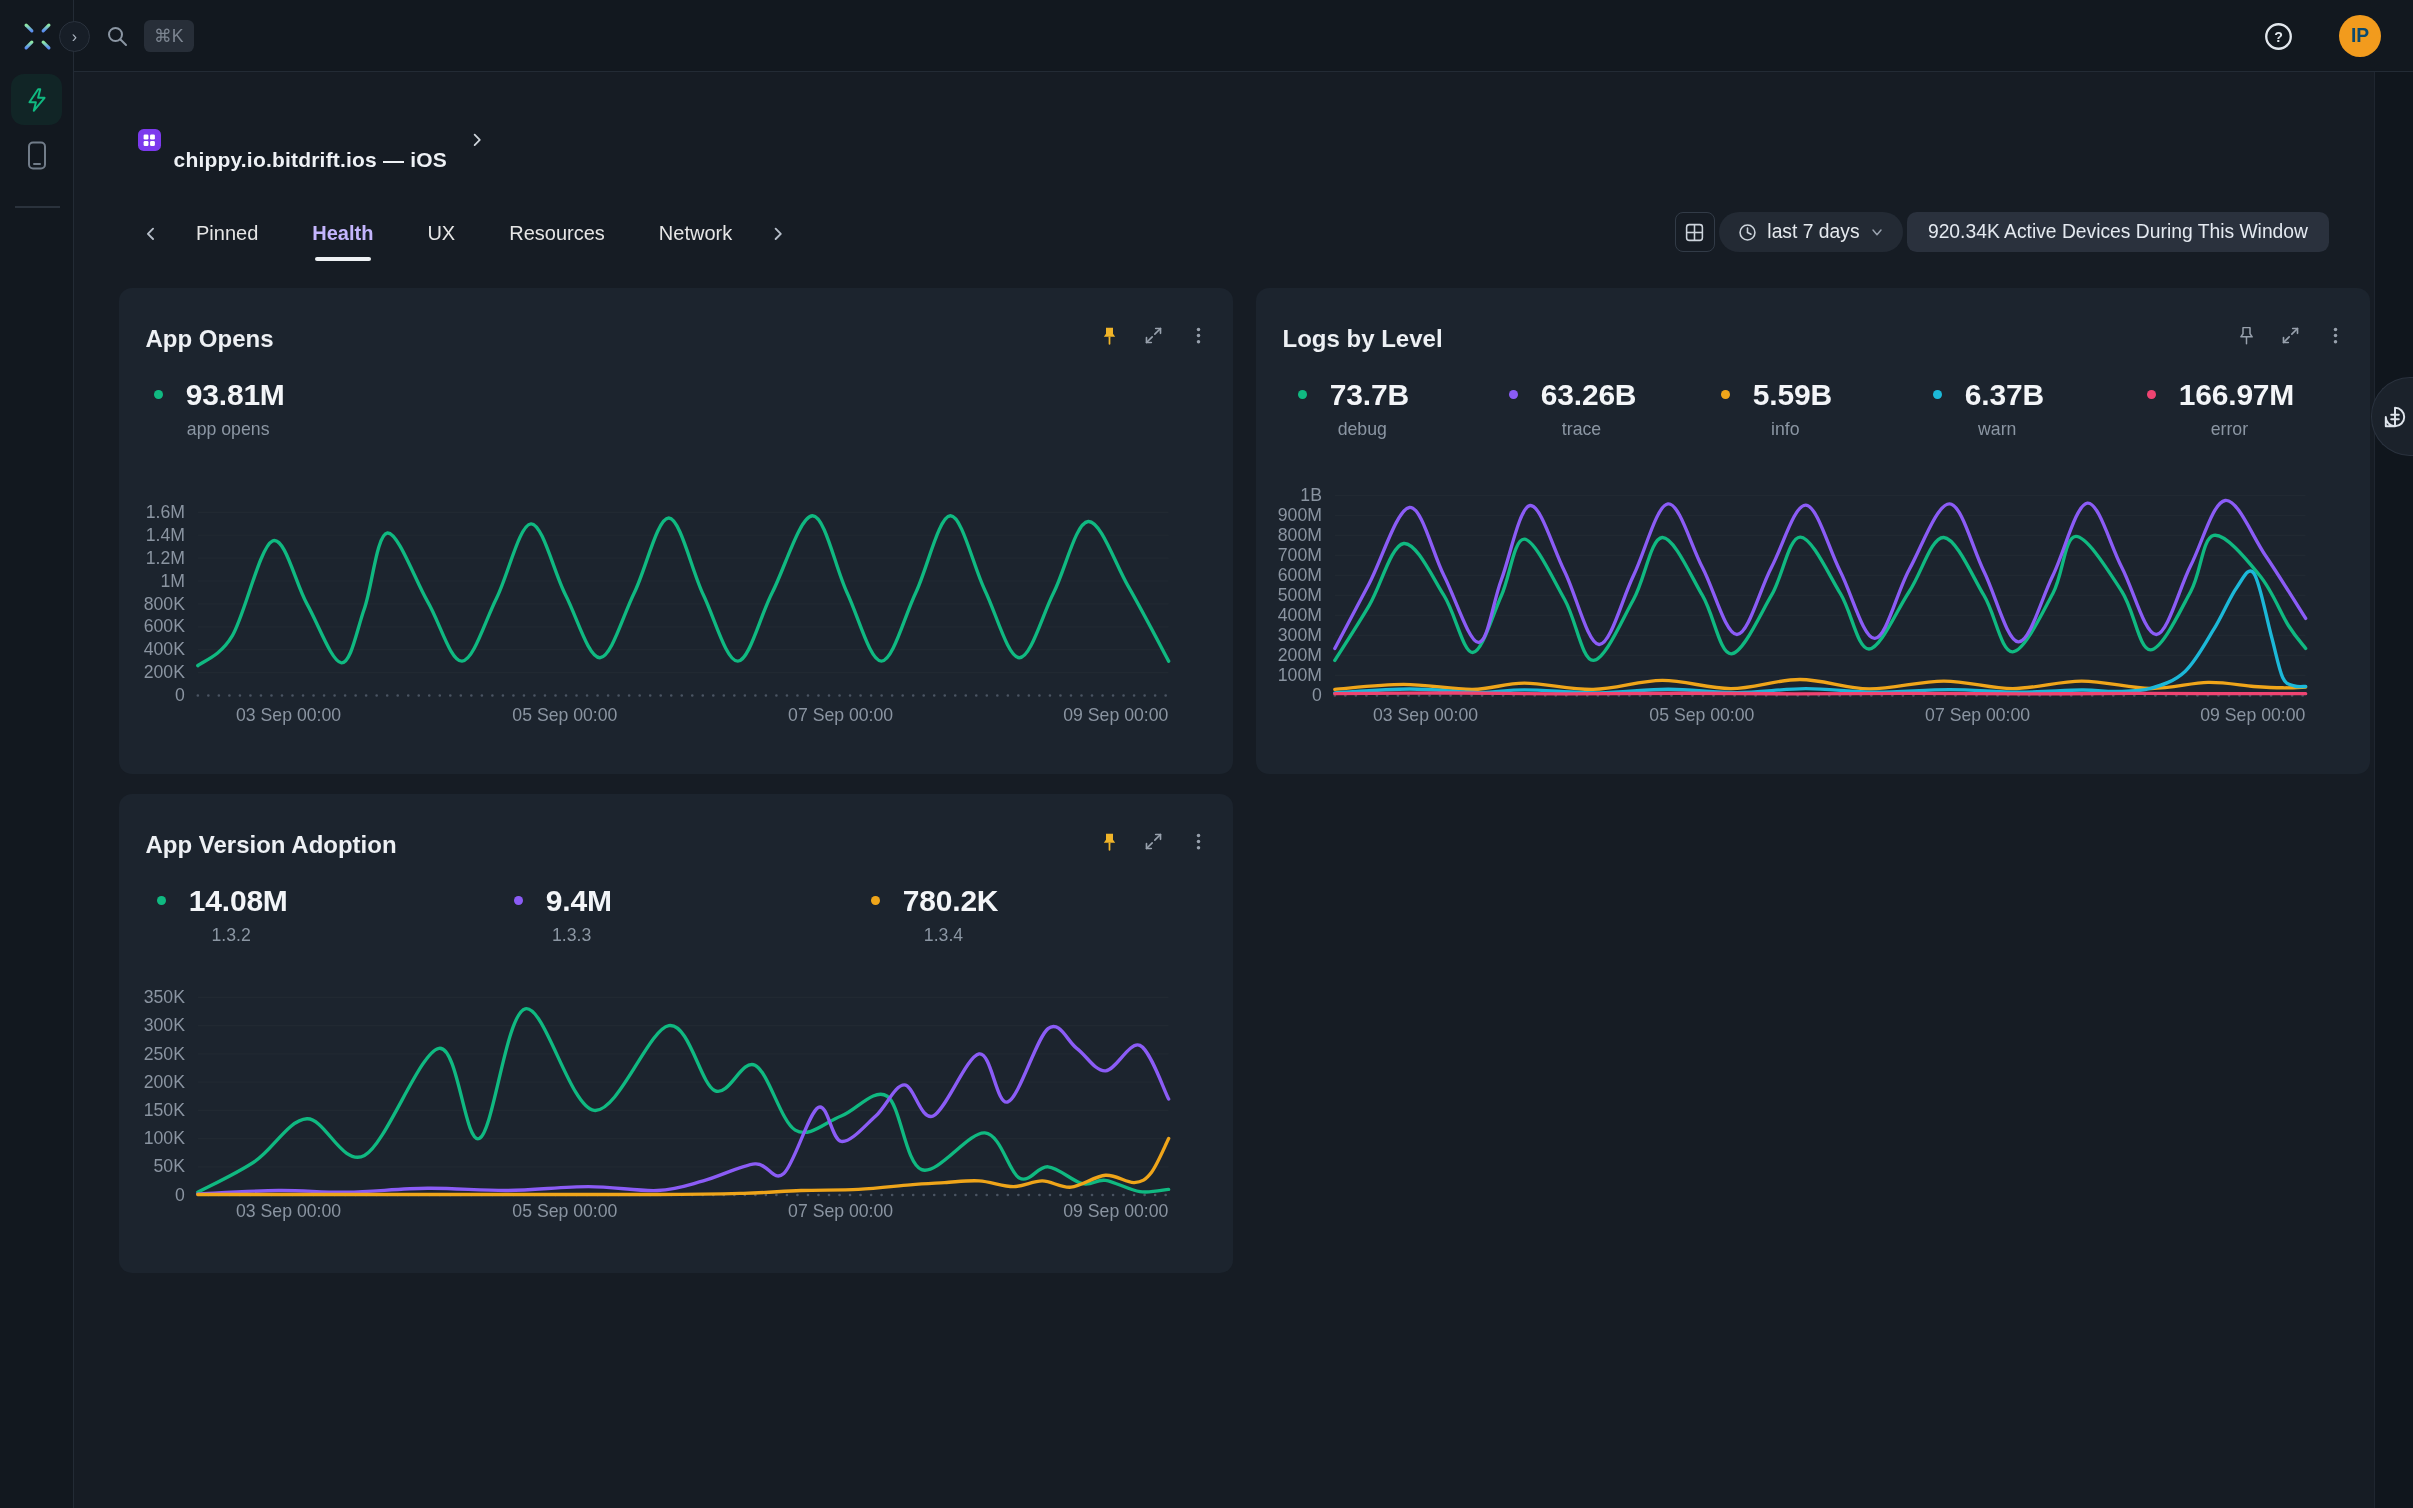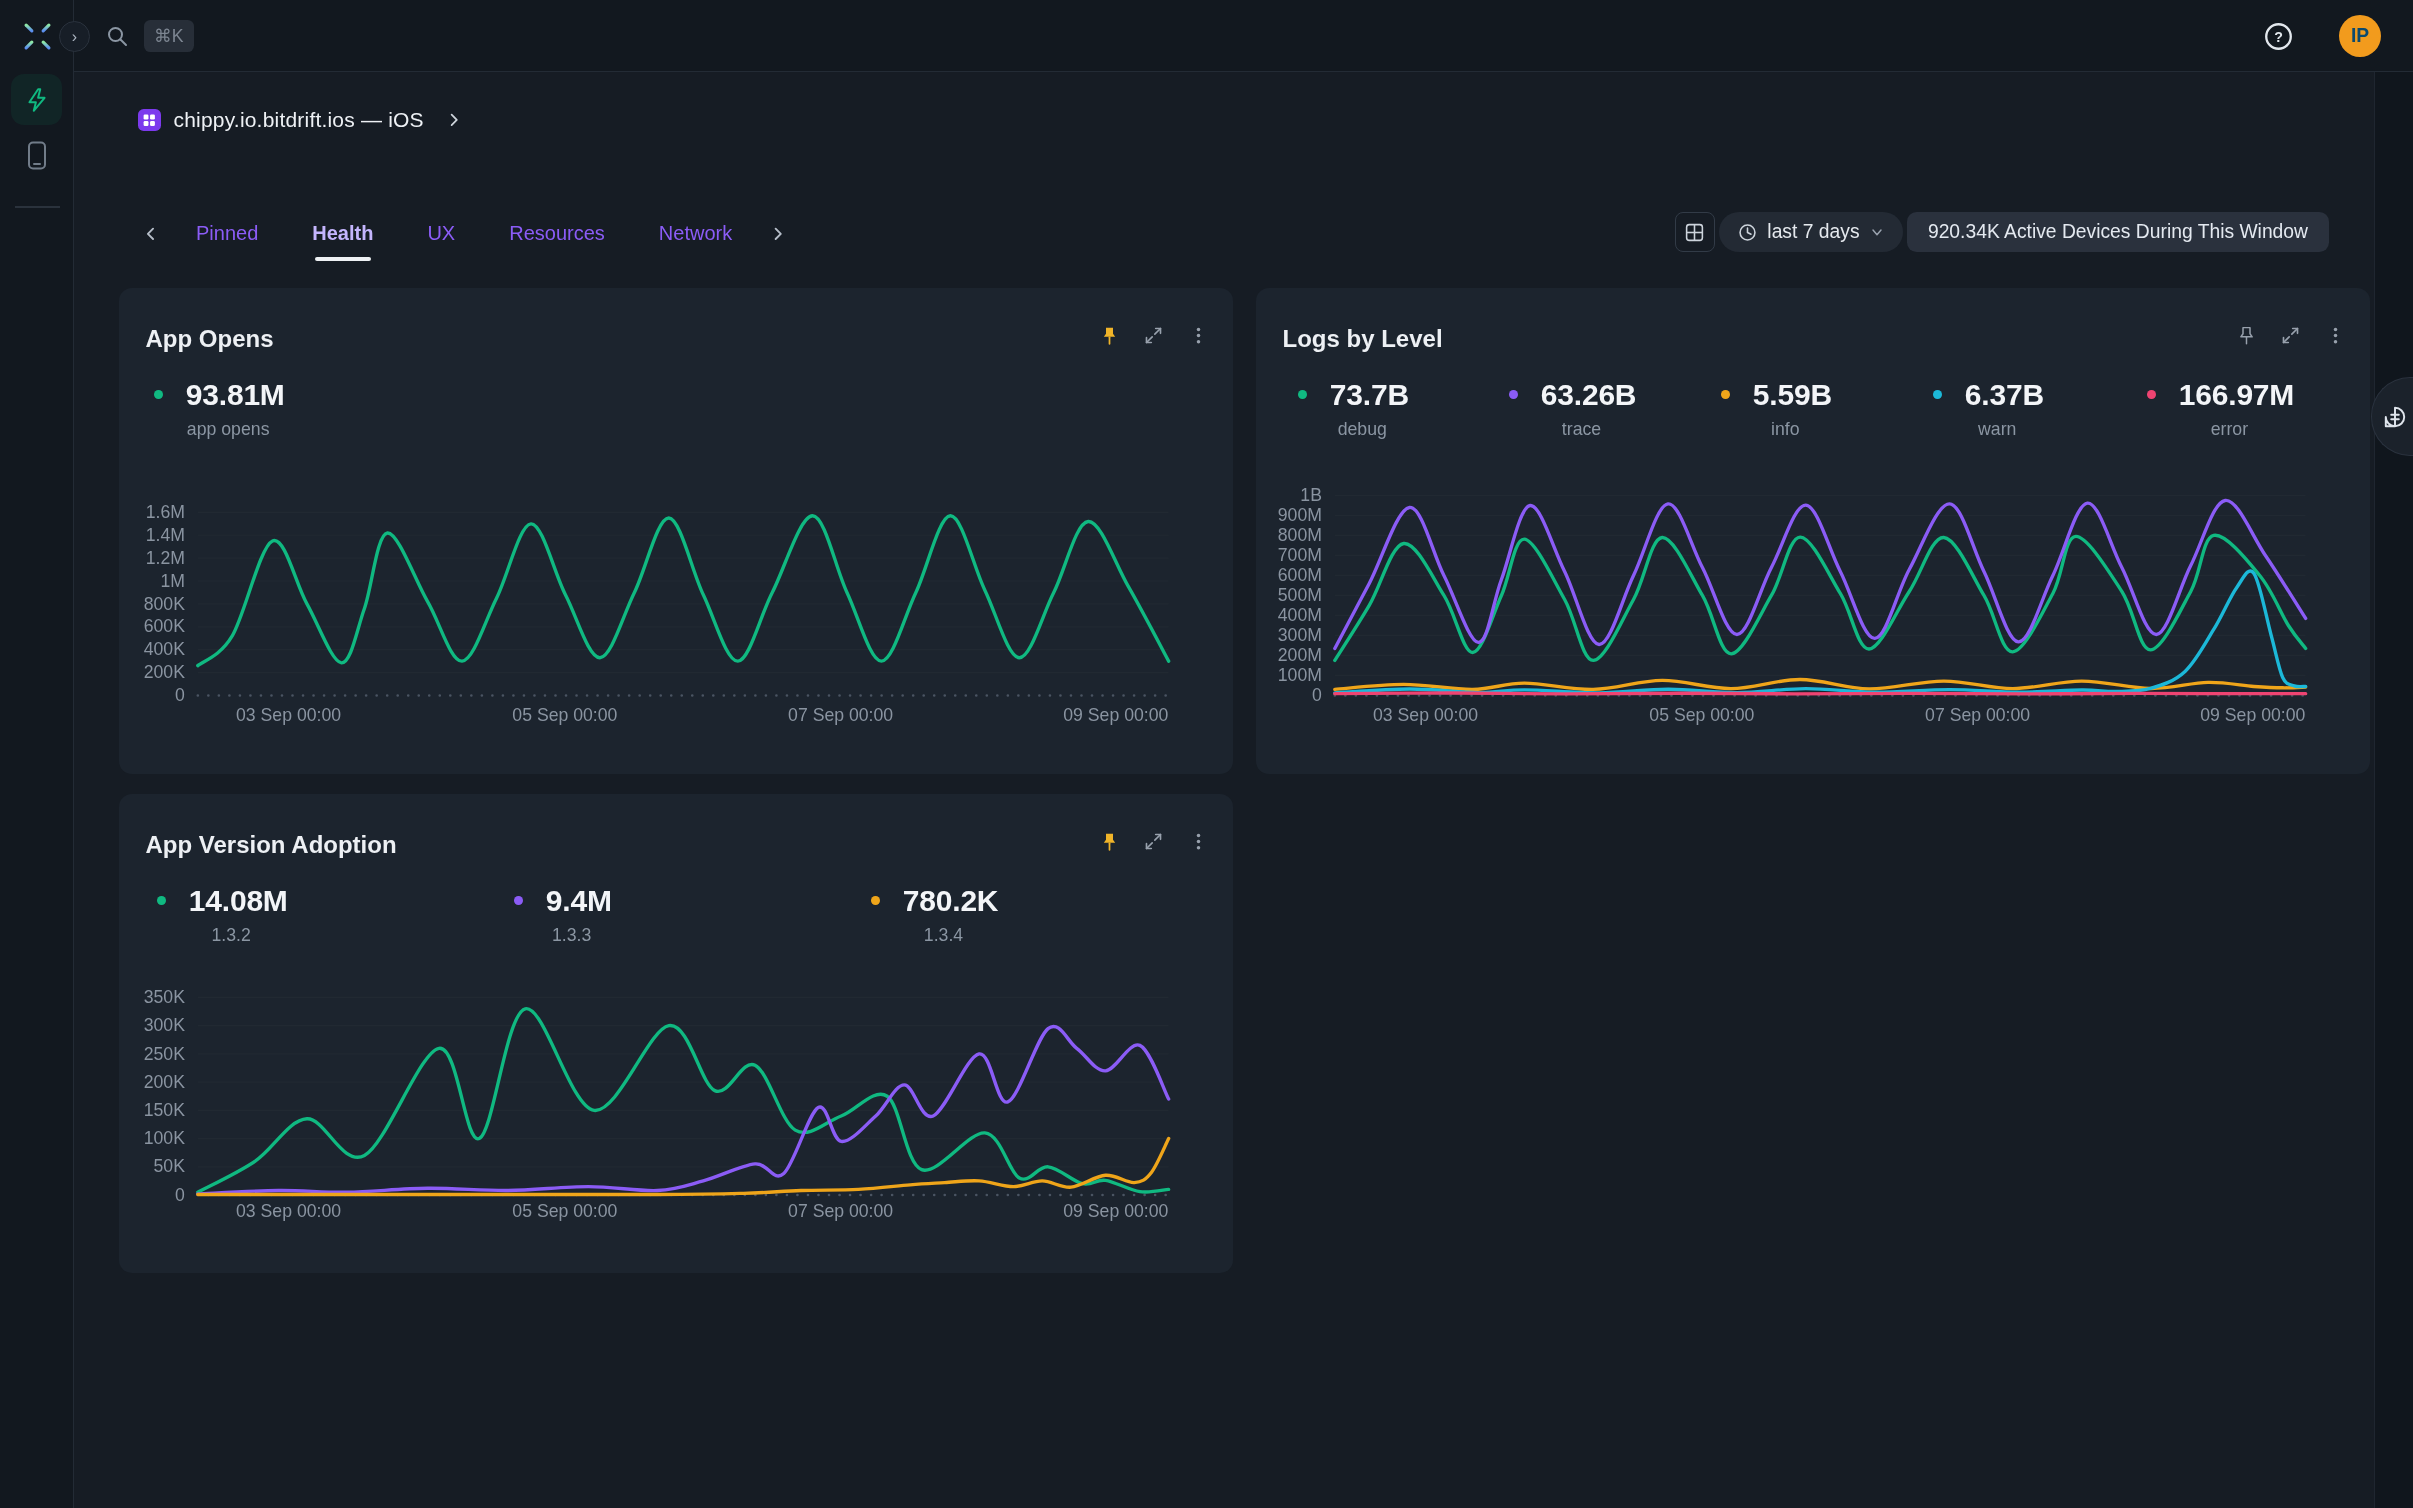--- a/index.html
+++ b/index.html
@@ -34,27 +34,27 @@
   .right-rail { position:absolute; right:0; top:72px; width:39px; height:1436px; background:#10161d;
     border-left:0.8px solid #1f2630; z-index:3; }
   .chat-tab { position:absolute; right:0; top:377px; width:42px; height:79px;
     background:#1b222b; border:0.8px solid #2a323e; border-right:none;
     border-radius:39px 0 0 39px; display:flex; align-items:center; justify-content:flex-start;
     padding-left:9.7px; z-index:6; cursor:pointer; color:#dfe5ec; }
   
   .breadcrumb { position:absolute; left:138px; top:108px; display:flex; align-items:center; gap:13px; }
   .app-icon { width:22.5px; height:22.5px; border-radius:5.6px; background:#7c3aed; display:flex;
     align-items:center; justify-content:center; }
-  .breadcrumb-text { font-size:21px; font-weight:400; color:#eef1f5; letter-spacing:0.2px; }
+  .breadcrumb-text { font-size:21px; font-weight:700; color:#eef1f5; letter-spacing:0.2px;margin-top:40px; }
   .breadcrumb-chevron { color:#cfd5dc; margin-left:8px; cursor:pointer; }
   
   .tabs-row { position:absolute; left:132px; top:212px; height:43px; display:flex; align-items:center; }
   .tab-scroll { width:37px; height:37px; display:flex; align-items:center; justify-content:center;
     color:#b6bec9; cursor:pointer; }
-  .tab { position:relative; padding:0 27px; font-size:20px; color:#8b5cf6; height:43px;
+  .tab { position:relative; padding:0 27px; font-size:20px; color:#e5e5e5; height:43px;
     display:flex; align-items:center; background:none; border:none; cursor:pointer;
     font-family:inherit; }
   .tab.active { color:#c4b5fd; font-weight:700; }
   .tab.active::after { content:""; position:absolute; left:50%; transform:translateX(-50%);
     bottom:-6.4px; width:56px; height:4px; border-radius:2.4px; background:#eef1f4; }
   
   .controls { position:absolute; right:84px; top:212px; height:40px; display:flex; align-items:center; gap:4px; }
   .grid-btn { width:40px; height:40px; border-radius:8px; border:0.8px solid #323b47; background:transparent;
     display:flex; align-items:center; justify-content:center; color:#cdd4dc; cursor:pointer; }
   .range-pill { height:40px; border-radius:20px; background:#232a34; display:flex; align-items:center;

